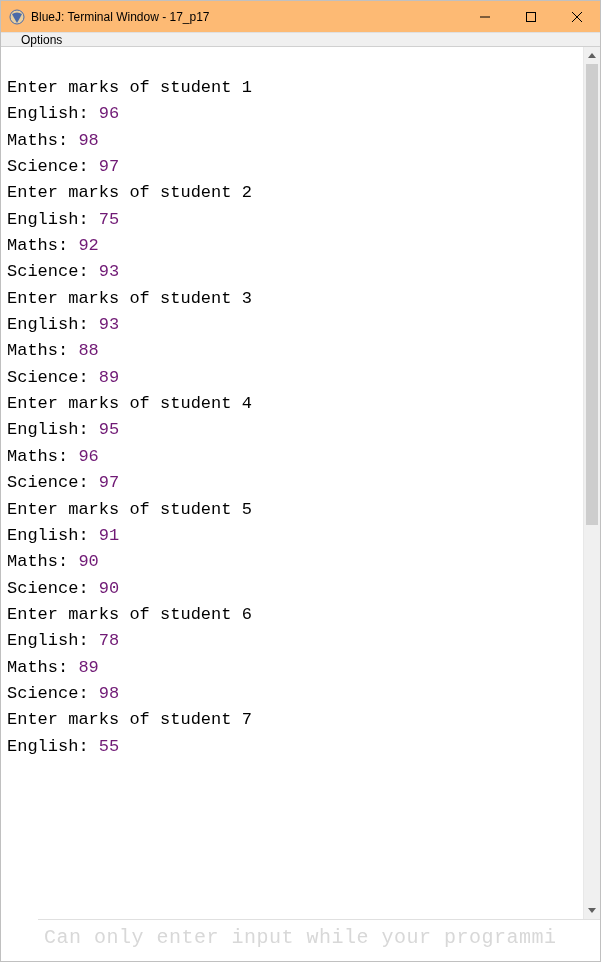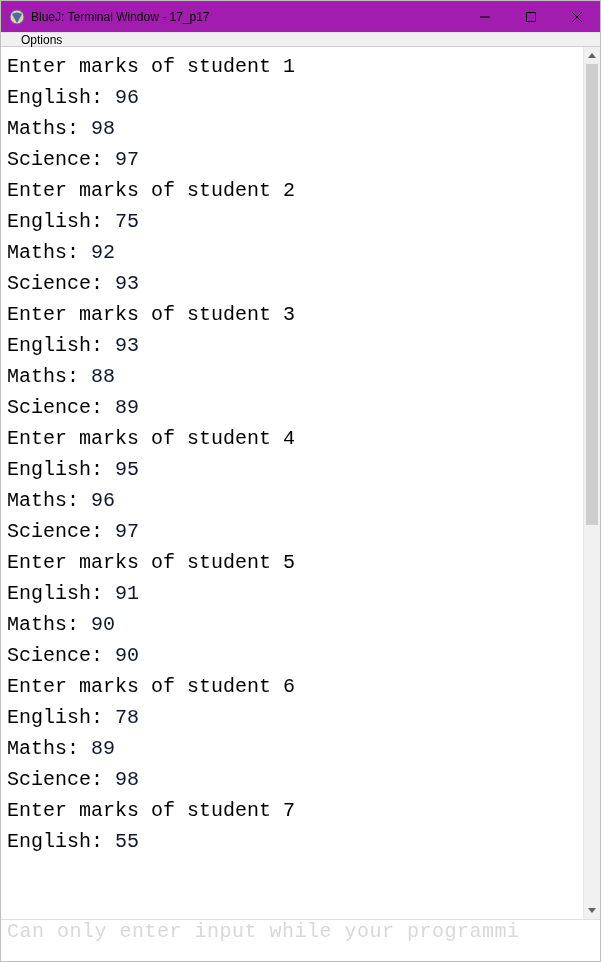--- a/index.html
+++ b/index.html
@@ -6,21 +6,21 @@
   body {
     font-family: "Segoe UI", Tahoma, sans-serif;
     background: #fff;
     width: 601px;
     height: 962px;
     overflow: hidden;
     border: 1px solid #c0c0c0;
   }
   .titlebar {
     height: 32px;
-    background: #a21caf;
+    background: #fdba74;
     display: flex;
     align-items: center;
     padding-left: 8px;
     border-bottom: 1px solid #e0e0e0;
   }
   .titlebar .app-icon {
     width: 16px;
     height: 16px;
     margin-right: 6px;
     display: flex;
@@ -62,28 +62,29 @@
   .terminal-area {
     position: relative;
     height: calc(100% - 32px - 26px - 30px);
     background: #ffffff;
     display: flex;
   }
   .terminal-content {
     flex: 1;
     padding: 4px 4px 4px 6px;
     font-family: "Consolas", "Courier New", monospace;
-    font-size: 20px;
+    font-size: 17px;
     line-height: 1.55;
     color: #000;
     white-space: pre;
     overflow: hidden;
+    margin-top: 24px;
   }
   .terminal-content .line { display: block; }
-  .terminal-content .input-val { color: #0f172a; }
+  .terminal-content .input-val { color: #701a75; }
   .scrollbar {
     width: 17px;
     background: #f0f0f0;
     display: flex;
     flex-direction: column;
     border-left: 1px solid #e8e8e8;
   }
   .scrollbar .arrow {
     height: 17px;
     display: flex;
@@ -107,24 +108,25 @@
   }
   .bottom-bar {
     height: 30px;
     background: #ffffff;
     border-top: 1px solid #e0e0e0;
     font-family: "Consolas", "Courier New", monospace;
     font-size: 20px;
     color: #d8d8d8;
     padding-left: 6px;
     display: flex;
-    align-items: flex-start;
+    align-items: flex-end;
     white-space: nowrap;
     overflow: hidden;
     letter-spacing: 0.5px;
+    margin-left: 37px;
   }
 </style>
 </head>
 <body>
 
 <div class="titlebar">
   <span class="app-icon">
     <svg width="16" height="16" viewBox="0 0 16 16">
       <circle cx="8" cy="8" r="7" fill="#e8cfa0" stroke="#4a6aa8" stroke-width="1"></circle>
       <path d="M3 5 Q8 2 13 5 Q11 9 8 14 Q5 9 3 5 Z" fill="#4a6aa8"></path>

